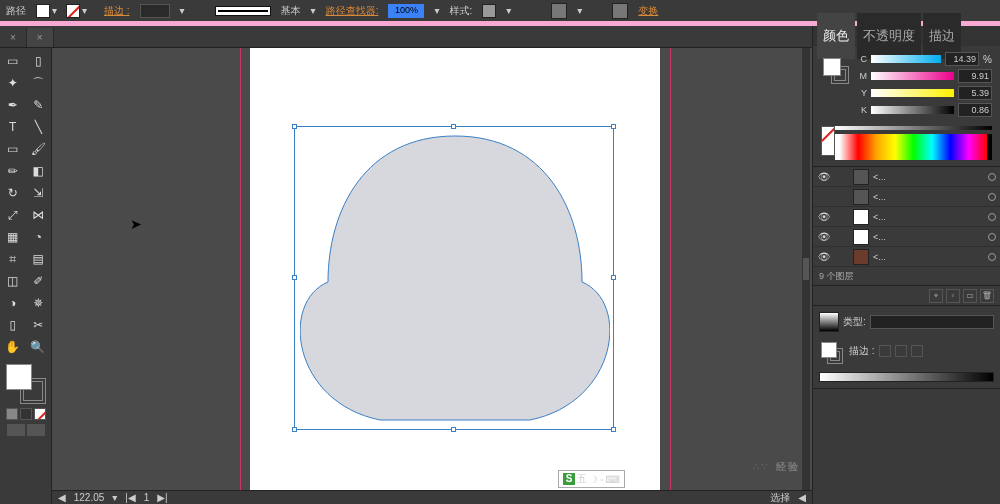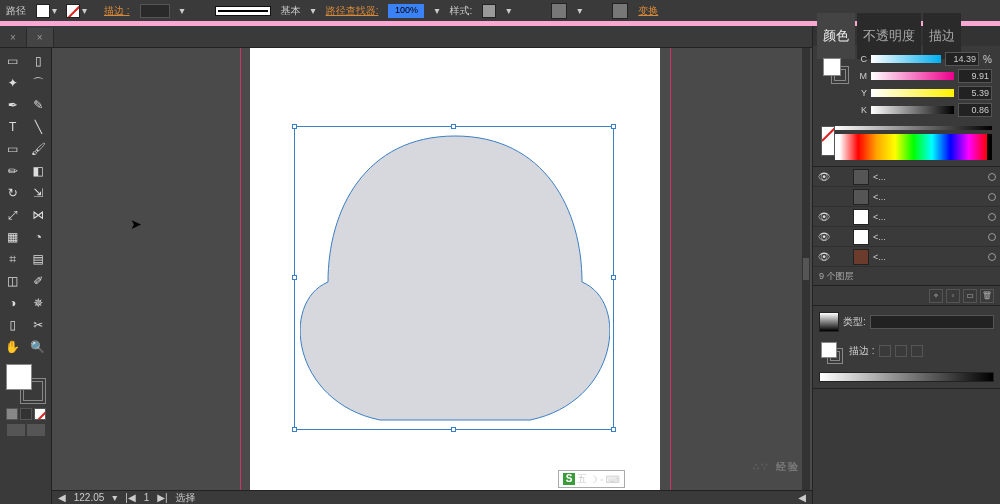--- a/index.html
+++ b/index.html
@@ -323,21 +323,21 @@
 
 </div>
 
 <div class="status">
   <span>◀</span>
   <span>122.05</span>
   <span>▾</span>
   <span>|◀</span>
   <span>1</span>
   <span>▶|</span>
-  <div style="flex:1;text-align:left"><span>选择</span></div>
+  <div style="flex:1;text-align:right"><span>选择</span></div>
   <span>◀</span>
 </div>
 
 <div class="wubi">
   <span class="s">S</span>
   <span>五</span>
   <span>☽</span>
   <span>◦</span>
   <span>⌨</span>
 </div>

